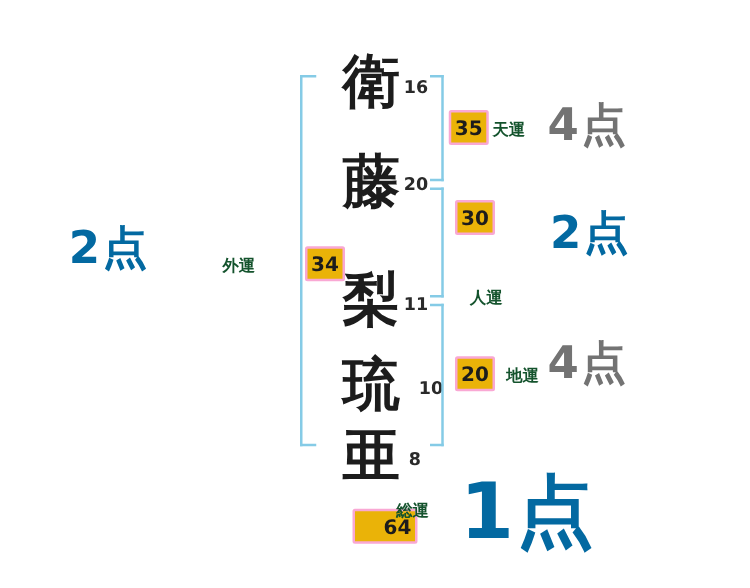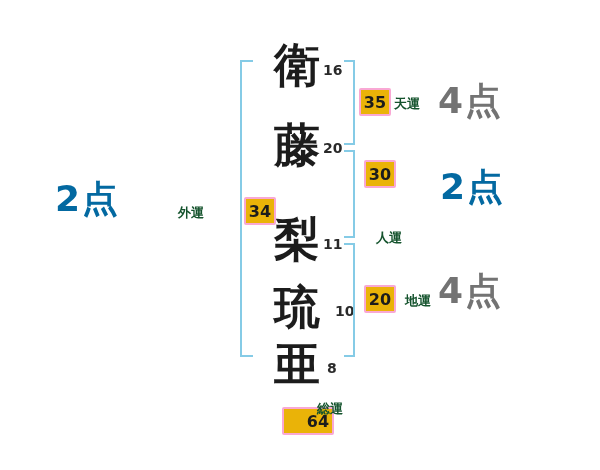--- a/index.html
+++ b/index.html
@@ -108,14 +108,15 @@
   <div class="abs value-box" style="left:364px; top:285px;">20</div>
   <div class="abs fortune-label" style="left:405px; top:292px;">地運</div>
 
   <div class="abs value-box" style="left:282px; top:407px;padding-left:20px;">64</div>
   <div class="abs fortune-label" style="left:317px; top:400px;">総運</div>
 
   <div class="abs score score-md score-blue" style="left:55px;  top:181px;">2点</div>
   <div class="abs score score-md score-red" style="left:438px; top:83px;">4点</div>
   <div class="abs score score-md score-blue" style="left:440px; top:169px;">2点</div>
   <div class="abs score score-md score-red" style="left:438px; top:273px;">4点</div>
+  <div class="abs score score-lg score-blue" style="left:368px; top:378px;">1点</div>
 
 </div>
 
 </body></html>

